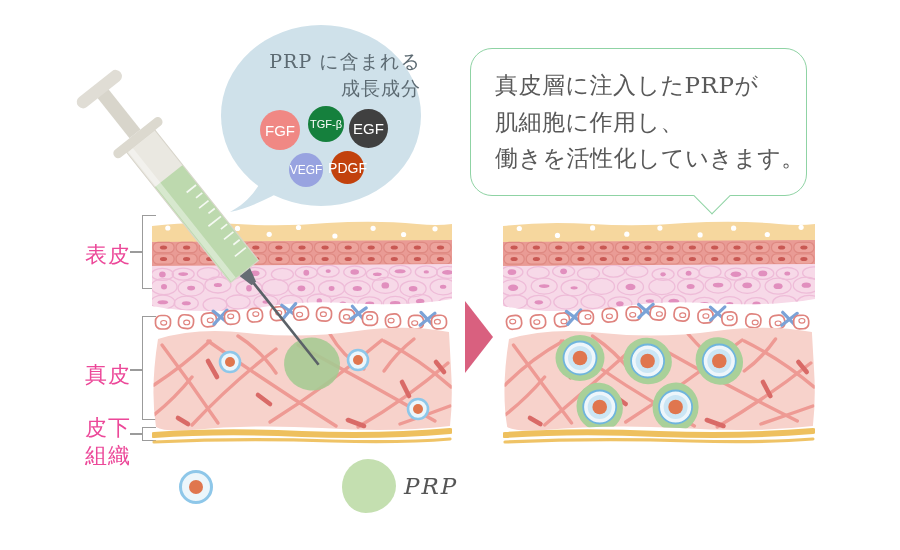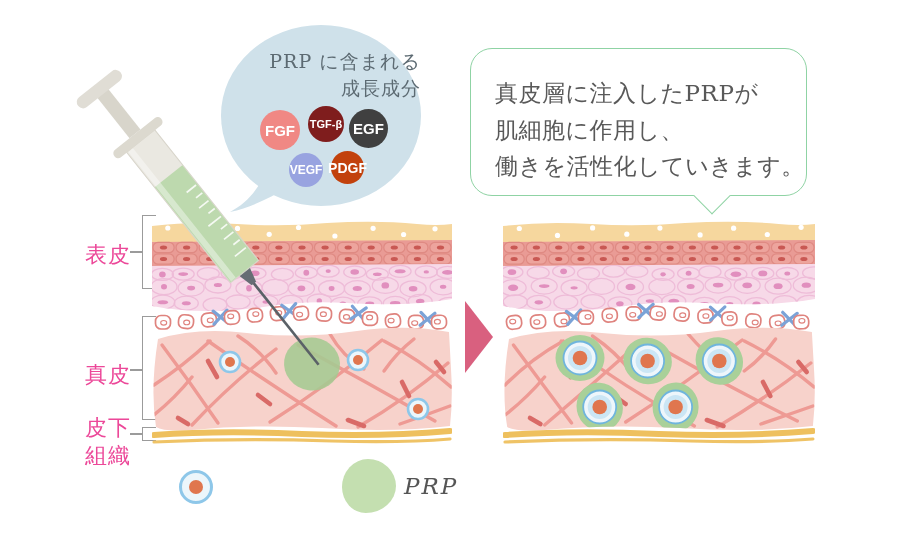--- a/index.html
+++ b/index.html
@@ -3,26 +3,26 @@
 <meta charset="utf-8">
 <style>
   html,body{margin:0;padding:0;background:#fff;}
   .canvas{position:relative;width:900px;height:550px;background:#fff;overflow:hidden;
           font-family:"DejaVu Serif","Liberation Serif",serif;}
   
   .bubble{position:absolute;left:221px;top:25px;width:200px;height:181px;border-radius:50%;}
   .bubble-title{position:absolute;left:221px;top:48px;width:200px;text-align:right;
                 font-size:19px;line-height:27px;color:#5c6a72;letter-spacing:1px;}
   .factor{position:absolute;border-radius:50%;display:flex;align-items:center;justify-content:center;
-          color:#fff;font-family:"Liberation Sans","DejaVu Sans",sans-serif;font-weight:bold;}
+          color:#fff;font-family:"Liberation Sans","DejaVu Sans",sans-serif;font-weight:normal;}
   
   .callout{position:absolute;left:470px;top:48px;width:337px;height:148px;background:#fff;
            border:1.5px solid #8fd3a4;border-radius:22px;box-sizing:border-box;}
   .callout-text{position:absolute;left:24px;top:18px;font-size:23px;line-height:36.5px;color:#595959;
-                letter-spacing:0.5px;white-space:nowrap;margin-top:8px;}
+                letter-spacing:0.5px;white-space:nowrap;}
   .callout-tail{position:absolute;left:228px;top:134px;width:25px;height:25px;background:#fff;
                 border-right:1.5px solid #8fd3a4;border-bottom:1.5px solid #8fd3a4;
                 transform:rotate(45deg);}
   
   .skin-label{position:absolute;font-size:22px;color:#ec4899;letter-spacing:1px;}
   .bracket{position:absolute;width:14px;border-left:1.5px solid #9b9b9b;
            border-top:1.5px solid #9b9b9b;border-bottom:1.5px solid #9b9b9b;box-sizing:border-box;}
   .tick{position:absolute;height:1.5px;background:#9b9b9b;width:13px;left:130px;}
   
   .arrow{position:absolute;left:465px;top:301px;width:0;height:0;
@@ -44,21 +44,21 @@
 <div class="canvas">
 
   <div class="bubble" style="background-color: rgb(207, 225, 234);"></div>
   <div class="bubble-title">
     <div>PRP に含まれる</div>
     <div>成長成分</div>
   </div>
   <div class="factor" style="left: 260px; top: 110px; width: 40px; height: 40px; font-size: 15px; background-color: rgb(240, 136, 132);">
       <span>FGF</span>
     </div>
-  <div class="factor" style="left: 308px; top: 106px; width: 36px; height: 36px; font-size: 11px; background-color: #7f1d1d;">
+  <div class="factor" style="left: 308px; top: 106px; width: 36px; height: 36px; font-size: 11px; background-color: #15803d;">
       <span>TGF-β</span>
     </div>
   <div class="factor" style="left: 349px; top: 109px; width: 39px; height: 39px; font-size: 15px; background-color: #404040;">
       <span>EGF</span>
     </div>
   <div class="factor" style="left: 289px; top: 153px; width: 34px; height: 34px; font-size: 12px; background-color: rgb(152, 163, 224);">
       <span>VEGF</span>
     </div>
   <div class="factor" style="left: 331px; top: 151px; width: 33px; height: 33px; font-size: 14px; background-color: #c2410c;">
       <span>PDGF</span>

